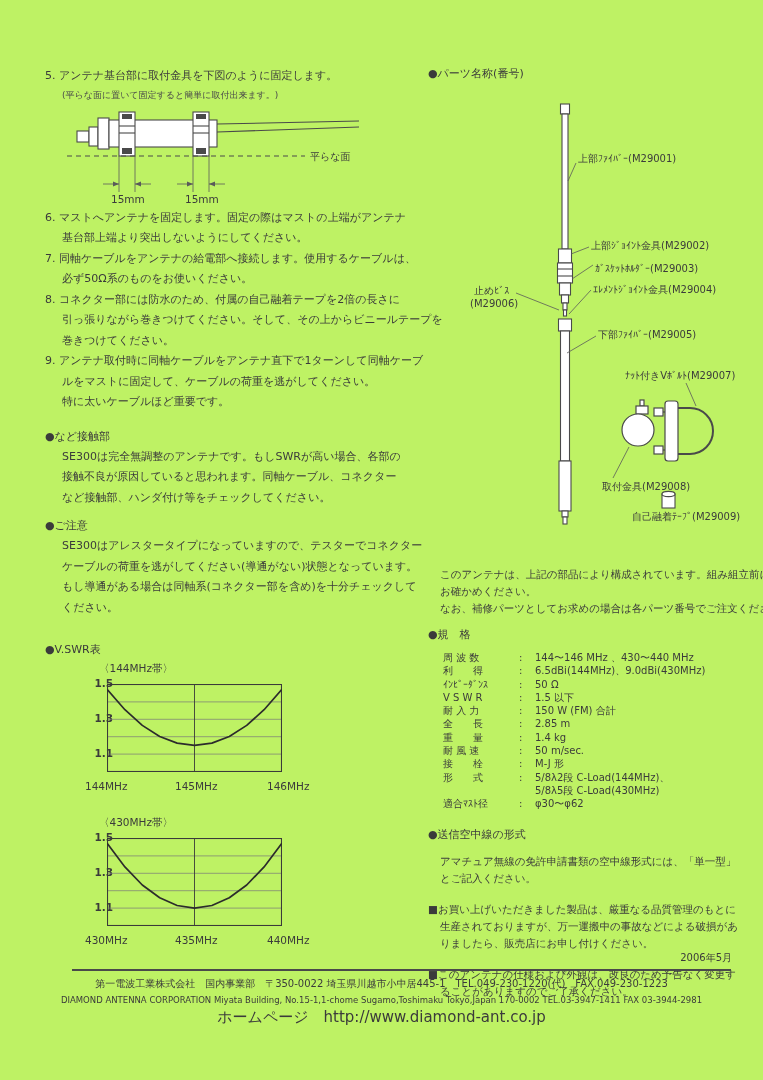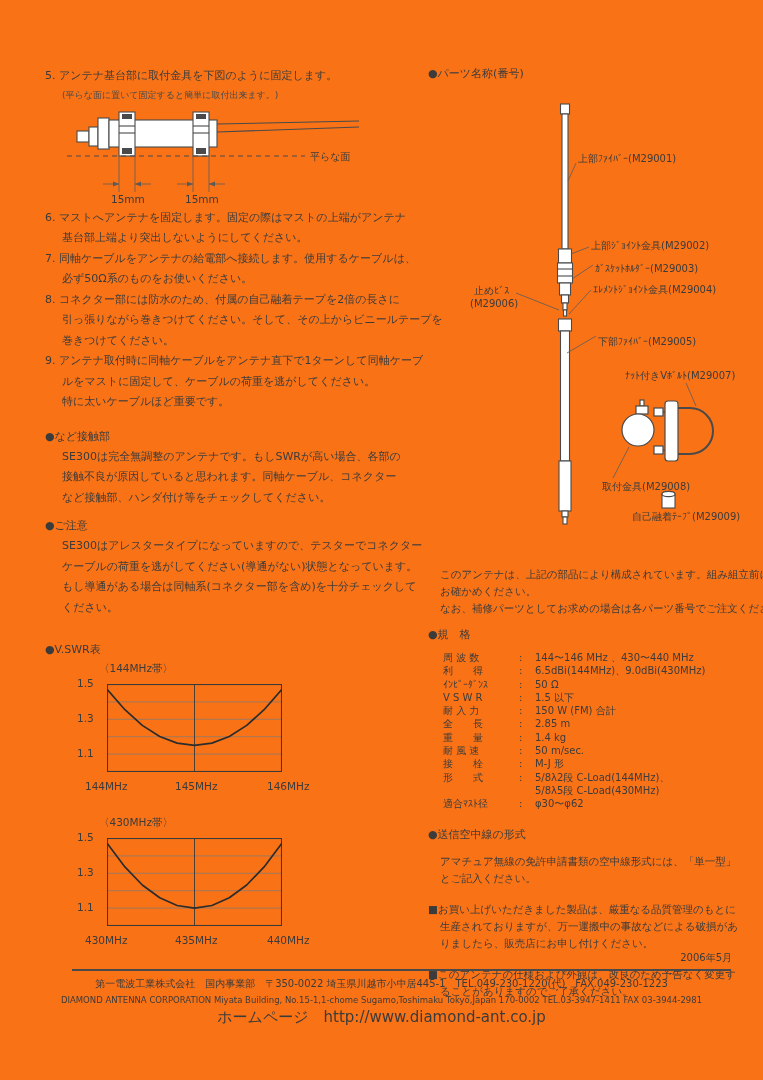--- a/index.html
+++ b/index.html
@@ -1,30 +1,30 @@
 <!DOCTYPE html>
 <html><head>
 <meta charset="utf-8">
 <style>
   html,body{margin:0;padding:0;background:#e8e8e8;}
-  .page{position:relative;width:763px;height:1080px;background:#f97316;margin:0 auto;
+  .page{position:relative;width:763px;height:1080px;background:#bef264;margin:0 auto;
         font-family:"DejaVu Sans",sans-serif;color:#3b3b3b;overflow:hidden;}
   .col-left{position:absolute;left:45px;top:66px;width:368px;}
   .col-right{position:absolute;left:403px;top:64px;width:352px;margin-left:25px;}
   .ln{font-size:11px;line-height:20.5px;white-space:nowrap;}
   .cont{padding-left:17px;}
   .small-note{font-size:9px;line-height:17px;padding-left:17px;color:#4a4a4a;white-space:nowrap;}
   .sec-h{font-size:11px;line-height:20px;white-space:nowrap;}
   .gap8{height:8px;} .gap14{height:14px;} .gap22{height:22px;}
   .base-fig{margin:2px 0 2px 22px;}
   
   .chart{position:relative;width:320px;height:152px;margin-top:2px;}
   .band-title{position:absolute;left:54px;top:0;font-size:10.5px;}
   .plot{position:absolute;left:62px;top:22px;}
-  .ytick{position:absolute;left:32px;width:30px;font-size:10.5px;text-align:left;}
+  .ytick{position:absolute;left:38px;width:30px;font-size:10.5px;text-align:right;font-weight:bold;}
   .xtick{position:absolute;font-size:10.5px;top:118px;}
   
   .rline{font-size:10.5px;line-height:17px;white-space:nowrap;}
   .rindent{padding-left:12px;}
   .parts-fig{position:relative;width:340px;height:480px;margin-top:2px;}
   .plabel{position:absolute;font-size:10px;white-space:nowrap;color:#3b3b3b;}
   .specs{margin:6px 0 0 15px;}
   .spec-row{display:flex;font-size:10px;line-height:13.3px;white-space:pre;}
   .spec-label{width:76px;}
   .spec-sep{width:16px;}
@@ -236,21 +236,21 @@
           <line x1="258" y1="297" x2="268" y2="320"></line>
           <line x1="185" y1="392" x2="201" y2="361"></line>
         </g>
       </svg>
       <div class="plabel" style="left:150px;top:66px">上部ﾌｧｲﾊﾞｰ(M29001)</div>
       <div class="plabel" style="left:163px;top:153px">上部ｼﾞｮｲﾝﾄ金具(M29002)</div>
       <div class="plabel" style="left:167px;top:177px">ｶﾞｽｹｯﾄﾎﾙﾀﾞｰ(M29003)</div>
       <div class="plabel" style="left:165px;top:197px">ｴﾚﾒﾝﾄｼﾞｮｲﾝﾄ金具(M29004)</div>
       <div class="plabel" style="left:46px;top:198px">止めﾋﾞｽ</div>
       <div class="plabel" style="left:42px;top:212px">(M29006)</div>
-      <div class="plabel" style="left:170px;top:249px">下部ﾌｧｲﾊﾞｰ(M29005)</div>
+      <div class="plabel" style="left:170px;top:242px">下部ﾌｧｲﾊﾞｰ(M29005)</div>
       <div class="plabel" style="left:197px;top:283px">ﾅｯﾄ付きVﾎﾞﾙﾄ(M29007)</div>
       <div class="plabel" style="left:174px;top:394px">取付金具(M29008)</div>
       <div class="plabel" style="left:204px;top:424px">自己融着ﾃｰﾌﾟ(M29009)</div>
     </div>
 
     <div class="rindent">
       <div class="rline">このアンテナは、上記の部品により構成されています。組み組立前に</div>
       <div class="rline">お確かめください。</div>
       <div class="rline">なお、補修パーツとしてお求めの場合は各パーツ番号でご注文ください。</div>
     </div>

